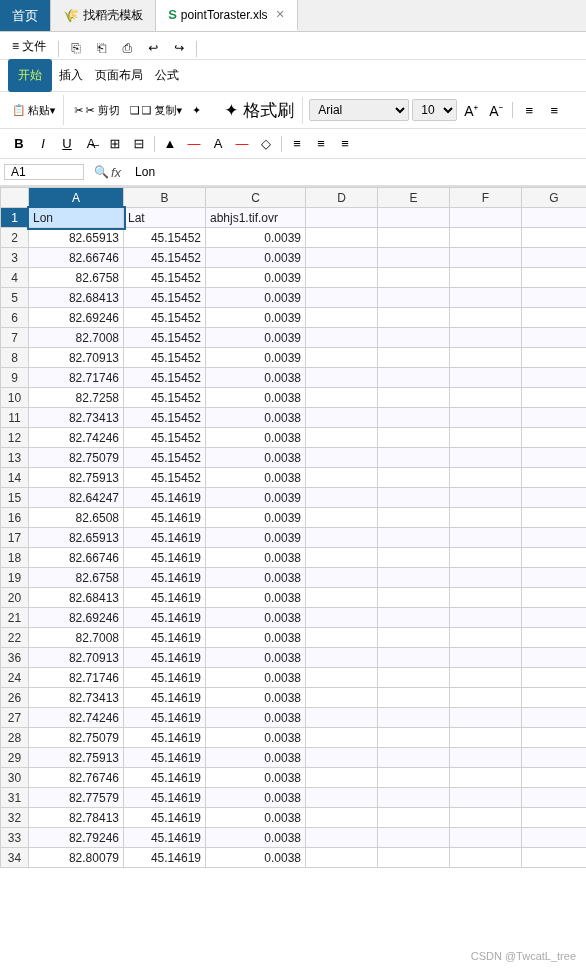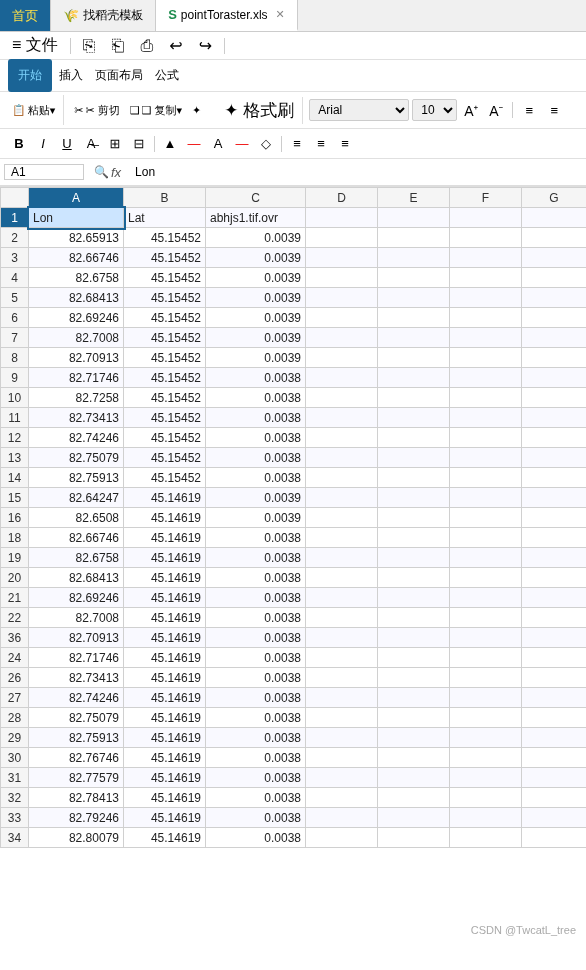--- a/index.html
+++ b/index.html
@@ -23,35 +23,35 @@
       white-space: nowrap;
       gap: 4px;
     }
     .tab.active {
       background: #fff;
       border-bottom: 2px solid #fff;
       font-weight: 500;
     }
     .tab.home {
       background: #1a6496;
-      color: #fde047;
+      color: #ffffff;
       font-size: 13px;
     }
     .tab-close {
       font-size: 11px;
       color: #888;
       margin-left: 4px;
       cursor: pointer;
     }
     .menu-bar {
       display: flex;
-      align-items: center;
+      align-items: flex-end;
       padding: 2px 6px;
       gap: 4px;
-      font-size: 16px;
+      font-size: 12px;
       height: 28px;
       border-bottom: 1px solid #e0e0e0;
     }
     .menu-item {
       padding: 2px 6px;
       cursor: pointer;
       border-radius: 3px;
     }
     .menu-separator { width: 1px; height: 16px; background: #ccc; margin: 0 2px; }
 
@@ -68,21 +68,21 @@
       align-items: center;
       justify-content: center;
       padding: 2px 5px;
       font-size: 12px;
       cursor: pointer;
       border-radius: 3px;
       gap: 2px;
     }
     .ribbon-btn.active-tab {
       background: #1a6496;
-      color: #7dd3fc;
+      color: #bef264;
       padding: 8px 10px;
       border-radius: 3px;
     }
 
     
     .quick-row {
       display: flex;
       align-items: center;
       padding: 3px 8px;
       height: 34px;
@@ -226,21 +226,21 @@
     
     .corner-cell {
       background: #f5f5f5;
       border: 1px solid #d0d0d0;
       width: 28px;
     }
 
     
     .watermark {
       position: fixed;
-      bottom: 34px;
+      bottom: 8px;
       right: 10px;
       font-size: 11px;
       color: #aaa;
     }
   </style>
 </head>
 <body>
 
 <div class="title-bar">
   <div class="tab home">
@@ -527,20 +527,30 @@
         <tr>
           <td class="row-header">16</td>
           <td class="cell cell-num">82.6508</td>
           <td class="cell cell-num">45.14619</td>
           <td class="cell cell-num">0.0039</td>
           <td class="cell"></td>
           <td class="cell"></td>
           <td class="cell"></td>
           <td class="cell"></td>
         </tr>
+        <tr style="background: rgb(249, 249, 255);">
+          <td class="row-header">17</td>
+          <td class="cell cell-num">82.65913</td>
+          <td class="cell cell-num">45.14619</td>
+          <td class="cell cell-num">0.0039</td>
+          <td class="cell"></td>
+          <td class="cell"></td>
+          <td class="cell"></td>
+          <td class="cell"></td>
+        </tr>
         <tr>
           <td class="row-header">18</td>
           <td class="cell cell-num">82.66746</td>
           <td class="cell cell-num">45.14619</td>
           <td class="cell cell-num">0.0038</td>
           <td class="cell"></td>
           <td class="cell"></td>
           <td class="cell"></td>
           <td class="cell"></td>
         </tr>

